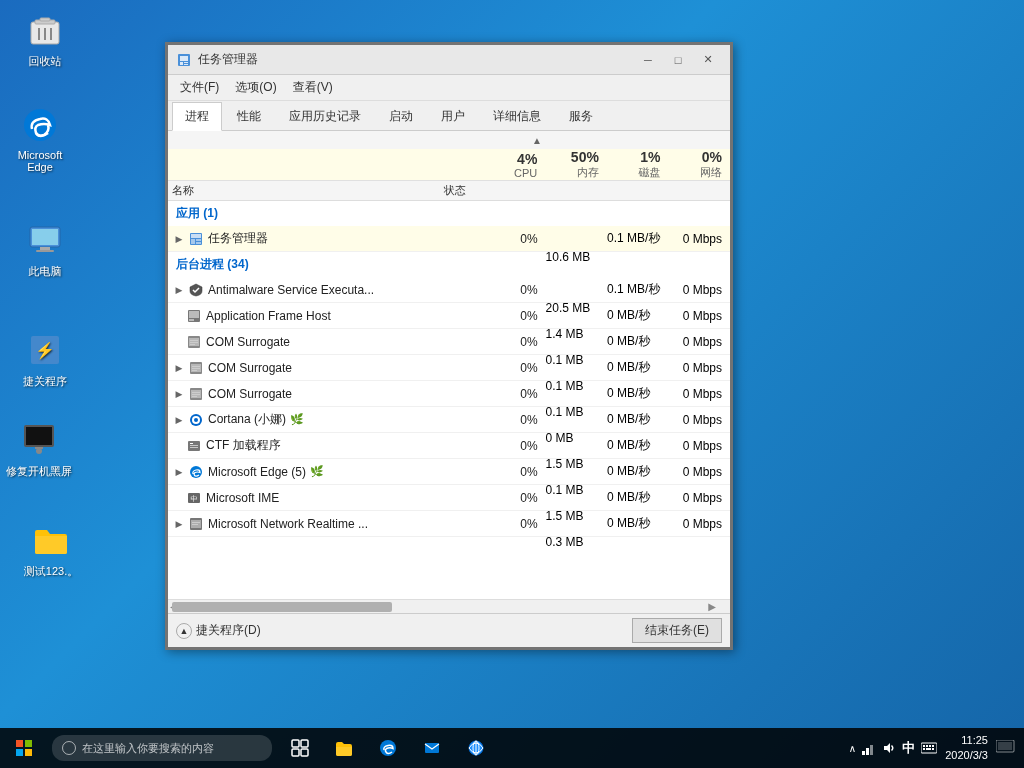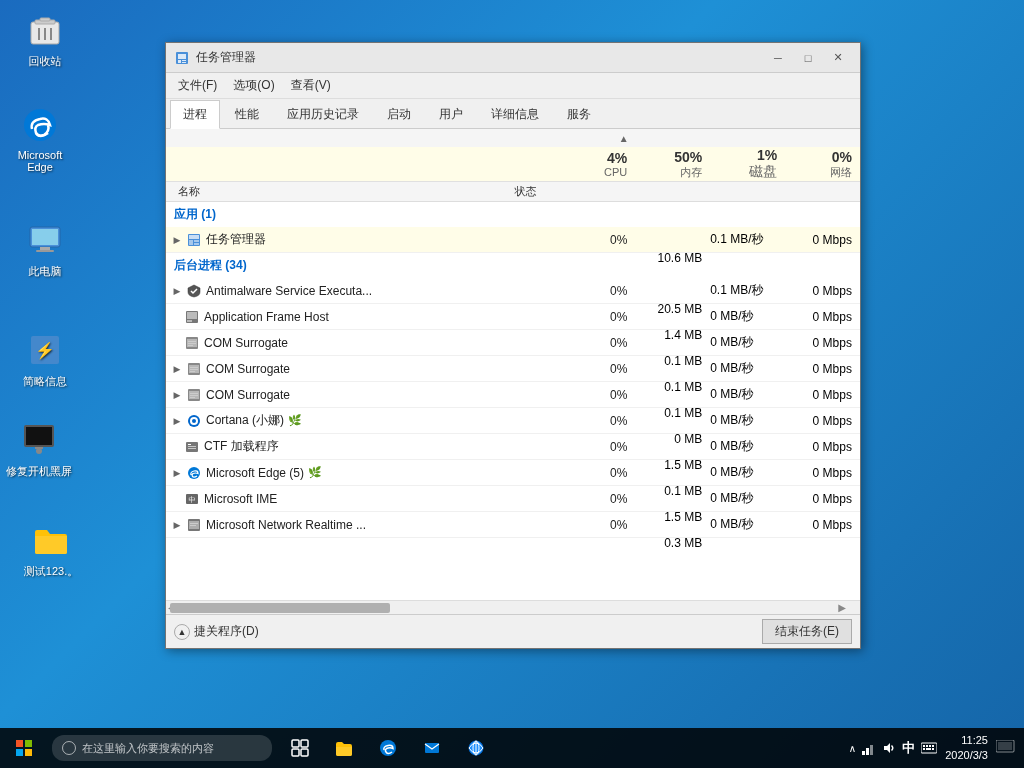--- a/index.html
+++ b/index.html
@@ -111,23 +111,23 @@
       display: flex;
       align-items: center;
       gap: 6px;
     }
 
     
     .window {
       position: absolute;
       top: 42px;
       left: 165px;
-      width: 696px;
+      width: 568px;
       background: #86efac;
-      border: 1px solid #737373;
+      border: 3px solid #737373;
       box-shadow: 2px 2px 10px rgba(0,0,0,0.4);
       font-size: 12px;
     }
     .title-bar {
       background: #e8e8e8;
       height: 30px;
       display: flex;
       align-items: center;
       padding: 0 8px;
       border-bottom: 1px solid #ccc;
@@ -198,21 +198,21 @@
       background: white;
       border: 1px solid #ccc;
       border-bottom: 1px solid white;
       z-index: 1;
     }
     .col-header {
       font-size: 11px;
       color: #333;
       padding: 0 4px;
     }
-    .col-name { width: 320px; padding-left: 12px; }
+    .col-name { width: 320px; padding-left: 4px; }
     .col-status { width: 80px; text-align: center; }
     .col-cpu { width: 70px; text-align: right; padding-right: 8px; }
     .col-mem { width: 75px; text-align: right; padding-right: 8px; }
     .col-disk { width: 75px; text-align: right; padding-right: 8px; }
     .col-net { width: 75px; text-align: right; padding-right: 8px; }
 
     
     .process-list {
       height: 400px;
       overflow-y: auto;
@@ -282,21 +282,21 @@
     }
     .proc-cpu {
       width: 70px;
       text-align: right;
       padding-right: 8px;
       font-size: 12px;
       color: #222;
     }
     .proc-mem {
       width: 75px;
-      text-align: right;
+      text-align: left;
       padding-right: 8px;
       font-size: 12px;
       margin-top: 36px;
     }
     .proc-disk {
       width: 75px;
       padding-right: 8px;
       font-size: 12px;
     }
     .proc-net {
@@ -398,21 +398,21 @@
   <span>此电脑</span>
 </div>
 
 <div class="desktop-icon" style="top:330px;left:10px;">
   <div class="icon-img">
     <svg width="36" height="36" viewBox="0 0 36 36">
       <rect x="4" y="4" width="28" height="28" rx="2" fill="#4488cc"></rect>
       <text x="18" y="24" text-anchor="middle" fill="white" font-size="16">⚡</text>
     </svg>
   </div>
-  <span>简略信息</span>
+  <span>捷关程序</span>
 </div>
 
 <div class="desktop-icon" style="top:420px;left:4px;">
   <div class="icon-img">
     <svg width="36" height="36" viewBox="0 0 36 36">
       <rect x="3" y="3" width="30" height="22" rx="2" fill="#555"></rect>
       <rect x="5" y="5" width="26" height="18" fill="#111"></rect>
       <circle cx="18" cy="29" r="3" fill="#888"></circle>
       <rect x="14" y="25" width="8" height="2" fill="#888"></rect>
     </svg>
@@ -483,21 +483,21 @@
       <div style="width:70px; text-align:right; padding-right:8px;">
         <div style="font-size:14px; font-weight:bold; color:#333;">4%</div>
         <div style="font-size:11px; color:#666;">CPU</div>
       </div>
       <div style="width:75px; text-align:right; padding-right:8px;">
         <div style="font-size:14px; font-weight:bold; color:#333;">50%</div>
         <div style="font-size:11px; color:#666;font-family:Liberation Mono, monospace;">内存</div>
       </div>
       <div style="width:75px; text-align:right; padding-right:8px;">
         <div style="font-size:14px; font-weight:bold; color:#333;">1%</div>
-        <div style="font-size:14px; color:#666;font-family:Liberation Mono, monospace;">磁盘</div>
+        <div style="font-size:11px; color:#666;font-family:Liberation Mono, monospace;">磁盘</div>
       </div>
       <div style="width:75px; text-align:right; padding-right:8px;">
         <div style="font-size:14px; font-weight:bold; color:#333;">0%</div>
         <div style="font-size:11px; color:#666;">网络</div>
       </div>
     </div>
 
     <div style="display:flex; align-items:center; padding:2px 0; border-top:1px solid #e0e0e0;">
       <div class="col-name col-header">名称</div>
       <div class="col-status col-header">状态</div>

